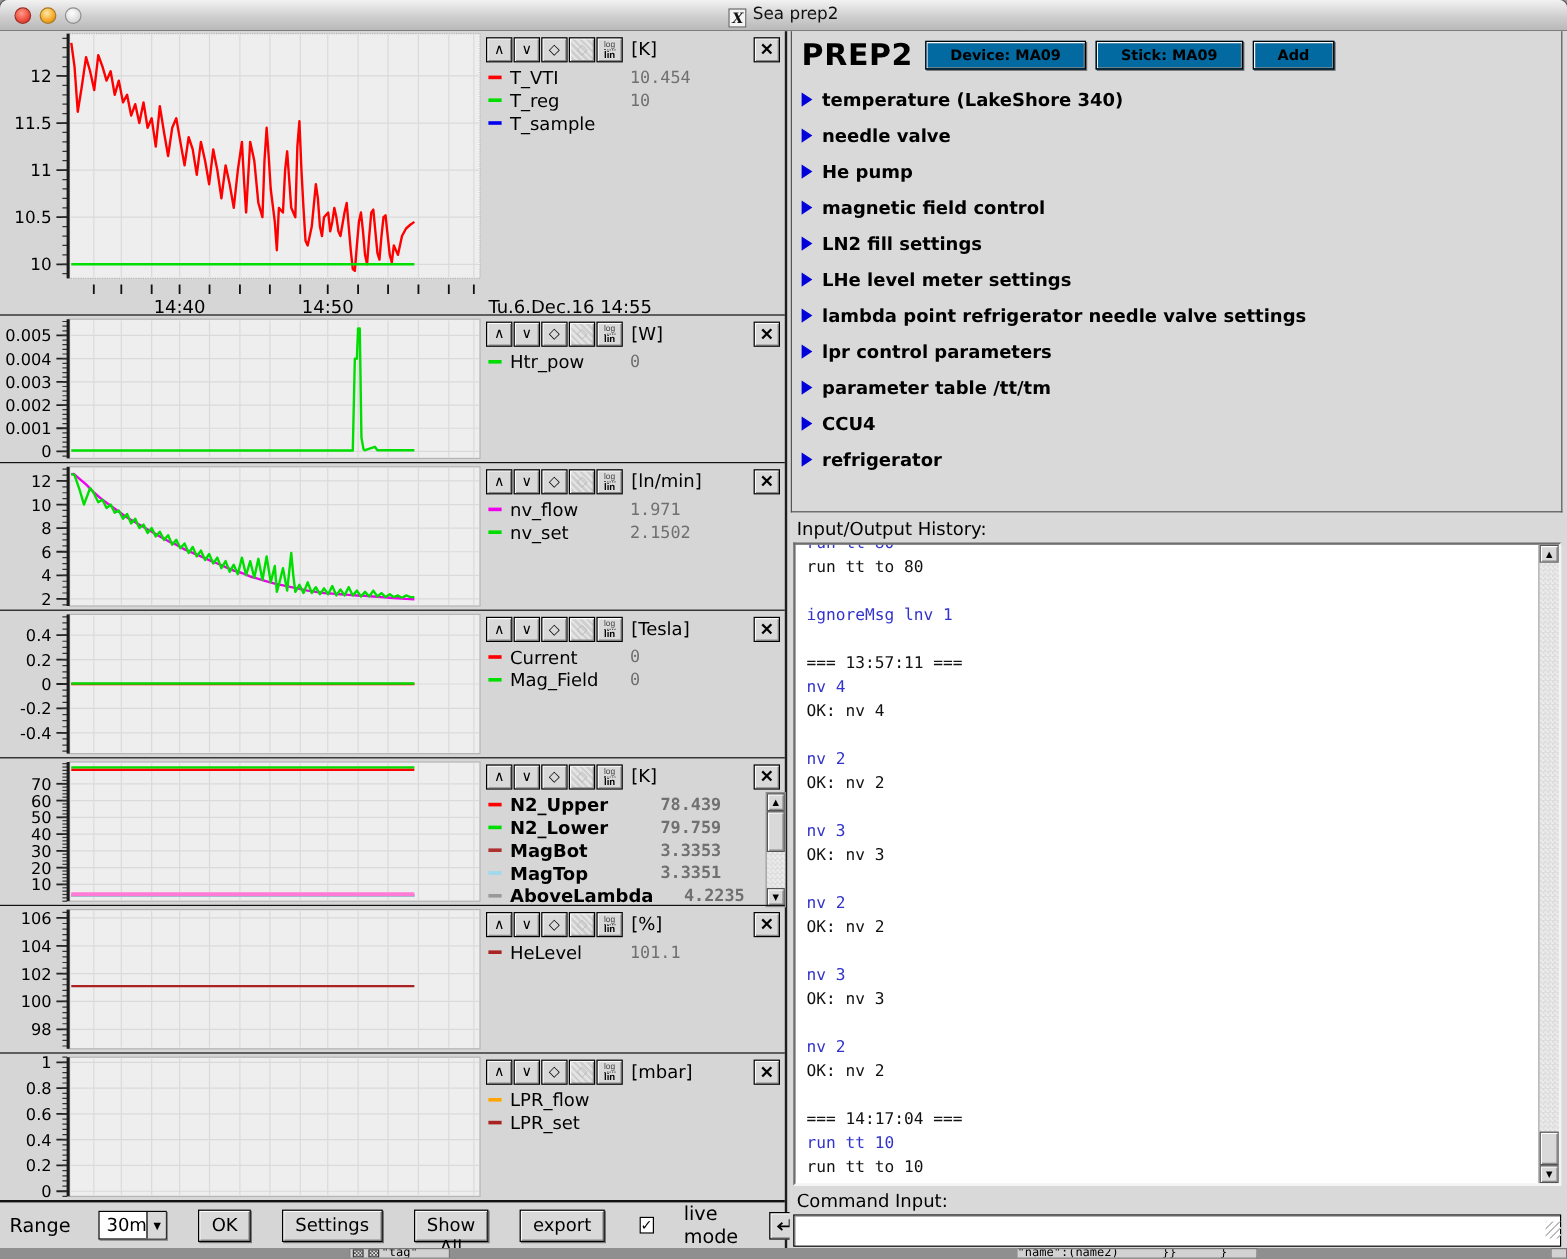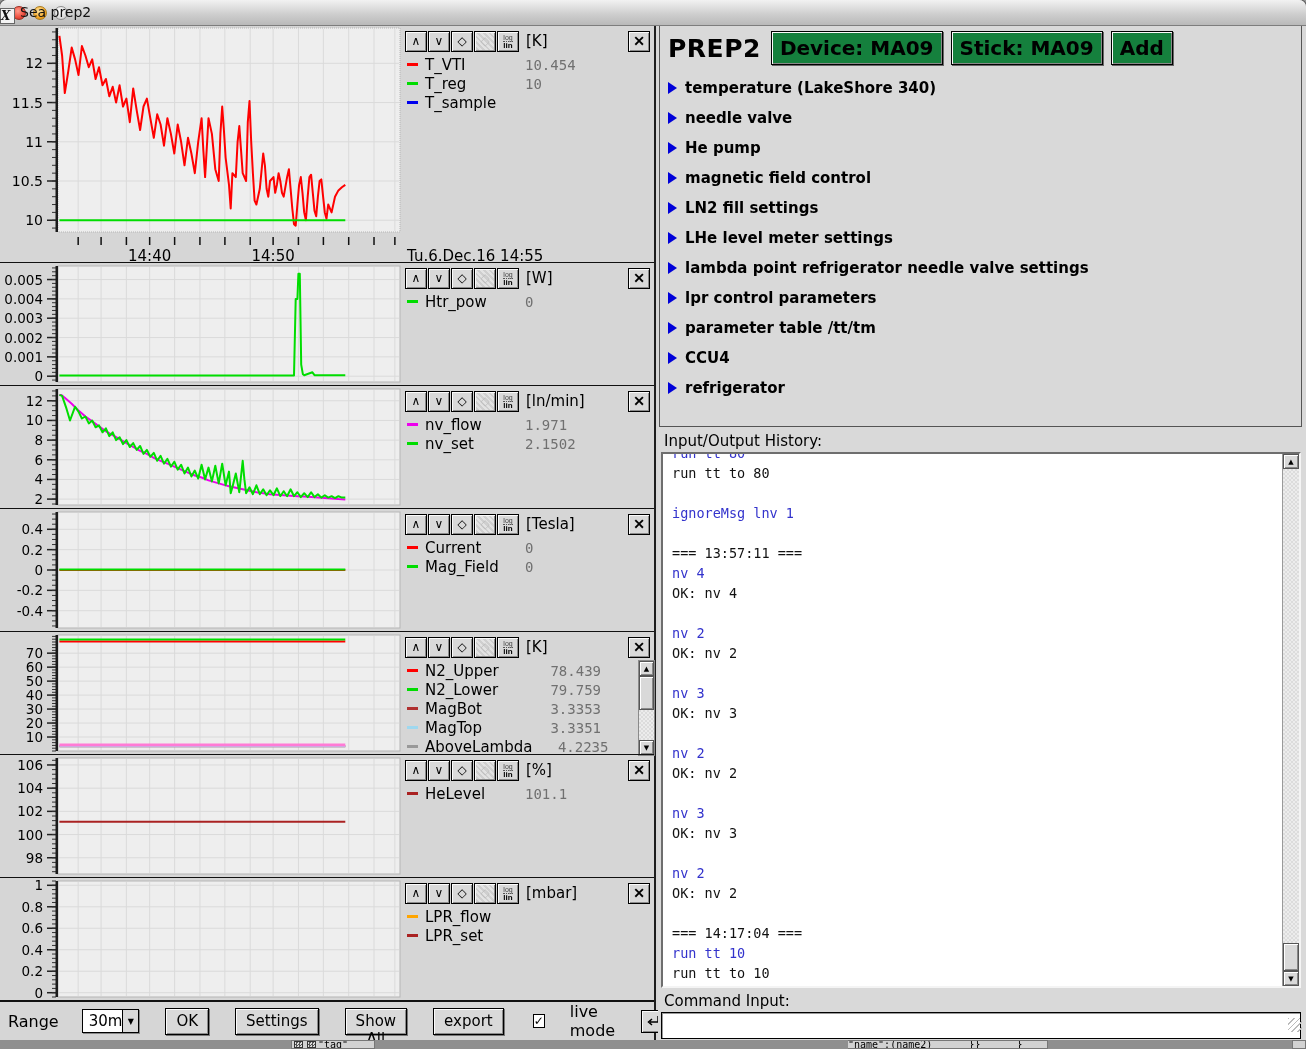--- a/index.html
+++ b/index.html
@@ -9,21 +9,21 @@
   #macwin{position:absolute;left:0;top:0;width:1306px;height:1040px;background:#d6d6d6;
           border-radius:7px 7px 0 0;box-shadow:0 0 0 1px #5a5a5a;}
   
   #titlebar{position:absolute;left:0;top:0;width:100%;height:26px;
             background:linear-gradient(#f2f2f2,#cfcfcf 55%,#b9b9b9);
             border-bottom:1px solid #7d7d7d;border-radius:7px 7px 0 0;}
   .tlbtn{position:absolute;top:6px;width:14px;height:14px;border-radius:50%;}
   .tlbtn.red{left:12px;background:radial-gradient(circle at 5px 4px,#ff9a8a,#ee4c3c 60%,#b03022);border:1px solid #9c2c20;}
   .tlbtn.yellow{left:33px;background:radial-gradient(circle at 5px 4px,#ffe9a8,#f5a623 60%,#c07d12);border:1px solid #a97b1d;}
   .tlbtn.plain{left:54px;background:radial-gradient(circle at 5px 4px,#ffffff,#d8d8d8 70%,#aaa);border:1px solid #8f8f8f;}
-  #title{position:absolute;left:0;right:0;top:4px;text-align:left;font-size:14px;color:#111;font-weight:500;}
+  #title{position:absolute;left:0;right:0;top:4px;text-align:center;font-size:14px;color:#111;font-weight:500;}
   #title .x11{display:inline-block;border:1px solid #666;background:#f4f4f4;font-family:"DejaVu Serif",serif;
               font-weight:bold;font-style:italic;font-size:12px;line-height:14px;width:15px;height:16px;
               vertical-align:-3px;margin-right:5px;}
   
   #left-pane{position:absolute;left:0;top:26px;width:656px;height:1014px;background:#d6d6d6;border-right:2px solid #1d1d1d;}
   .chart-row{position:relative;border-top:1px solid #111;}
   .chart-row.first{border-top:none;}
   .chart-row svg{display:block;}
   
   .legend{position:absolute;left:405px;top:4px;width:248px;}
@@ -35,21 +35,21 @@
   .tkb.loglin{flex-direction:column;font-size:7px;line-height:7px;justify-content:center;}
   .tkb.loglin .lg{color:#444;letter-spacing:0;}
   .tkb.loglin .ln{font-weight:bold;font-size:8px;border-top:1px dotted #555;}
   .tkb.close{margin-left:auto;margin-right:3px;font-size:14px;font-weight:bold;}
   .unit{font-size:15px;margin-left:6px;color:#000;white-space:nowrap;}
   .litems{margin-top:3px;}
   .li{display:flex;align-items:center;height:19px;font-size:15px;}
   .dash{width:11px;height:3px;margin:0 7px 0 2px;flex:none;}
   .lname{color:#000;min-width:100px;}
   .lval{font-family:"DejaVu Sans Mono",monospace;font-size:14px;color:#707070;white-space:pre;}
-  .legend.scroll .litems{padding-right:20px;}
+  .legend.scroll .litems{padding-right:20px;font-weight:bold;}
   .legend.scroll .lval{width:76px;text-align:right;}
   .lsb{position:absolute;right:-2px;top:24px;width:17px;height:96px;background:#e6e6e6;border:1px solid #8a8a8a;}
   .sbbtn{height:15px;background:#d9d9d9;border:1px solid #555;box-shadow:inset 1px 1px 0 #fff, inset -1px -1px 0 #888;
          display:flex;align-items:center;justify-content:center;font-size:7px;color:#000;}
   .sbthumb{background:#d9d9d9;border:1px solid #555;box-shadow:inset 1px 1px 0 #fff, inset -1px -1px 0 #888;}
   .lsb .sbthumb{height:34px;}
   .sbtrack{background-image:repeating-conic-gradient(#ececec 0 25%,#dcdcdc 0 50%);background-size:4px 4px;flex:1;}
   
   #toolbar{position:relative;height:40px;border-top:2px solid #111;display:flex;align-items:center;padding-left:8px;font-size:16px;gap:19px;}
   #toolbar .lbl{margin-right:4px;}
@@ -63,22 +63,22 @@
   .cbx{width:14px;height:14px;background:#fff;border:1px solid #000;margin:0 6px 0 10px;display:flex;align-items:center;
        justify-content:center;font-size:12px;font-weight:bold;}
   #navbtns{margin-left:auto;margin-right:8px;display:flex;}
   .nbtn{width:23px;height:23px;margin-left:3px;background:#d9d9d9;border:1px solid #000;
         box-shadow:inset 1px 1px 0 #fbfbfb,inset -1px -1px 0 #8a8a8a;display:flex;align-items:center;justify-content:center;padding:0;}
   
   #right-pane{position:absolute;left:658px;top:26px;width:648px;height:1014px;background:#d9d9d9;}
   #rp-box{position:absolute;left:1px;top:0;width:643px;height:401px;border:1px solid #555;border-top:none;}
   #rp-header{display:flex;align-items:center;padding:5px 0 0 8px;}
   #prep2-title{font-size:25px;font-weight:bold;letter-spacing:0.5px;margin-right:10px;}
-  .hbtn{background:#15803d;border:1px solid #000;box-shadow:inset 1px 1px 0 #fbfbfb,inset -1px -1px 0 #8a8a8a,1px 1px 0 #666;
-        font-size:20px;font-weight:bold;padding:4px 8px;margin-right:8px;color:#000;font-family:"DejaVu Sans",sans-serif;}
+  .hbtn{background:#0369a1;border:1px solid #000;box-shadow:inset 1px 1px 0 #fbfbfb,inset -1px -1px 0 #8a8a8a,1px 1px 0 #666;
+        font-size:12px;font-weight:bold;padding:4px 20px;margin-right:8px;color:#000;font-family:"DejaVu Sans",sans-serif;}
   #sections{margin-top:8px;}
   .sect{display:flex;align-items:center;height:30px;padding-left:8px;cursor:default;}
   .tri{width:0;height:0;border-left:9px solid #0000d9;border-top:6px solid transparent;border-bottom:6px solid transparent;
        margin-right:8px;flex:none;}
   .sectlbl{font-size:15px;font-weight:bold;color:#000;}
   #io-label{position:absolute;left:6px;top:406px;font-size:15px;color:#000;}
   #terminal{position:absolute;left:3px;top:426px;width:640px;height:536px;background:#fff;
             border:2px solid;border-color:#6e6e6e #f4f4f4 #f4f4f4 #6e6e6e;overflow:hidden;}
   #term-body{position:absolute;left:0;top:0;right:17px;bottom:0;overflow:hidden;padding-left:9px;}
   #term-lines{margin-top:-11px;}

